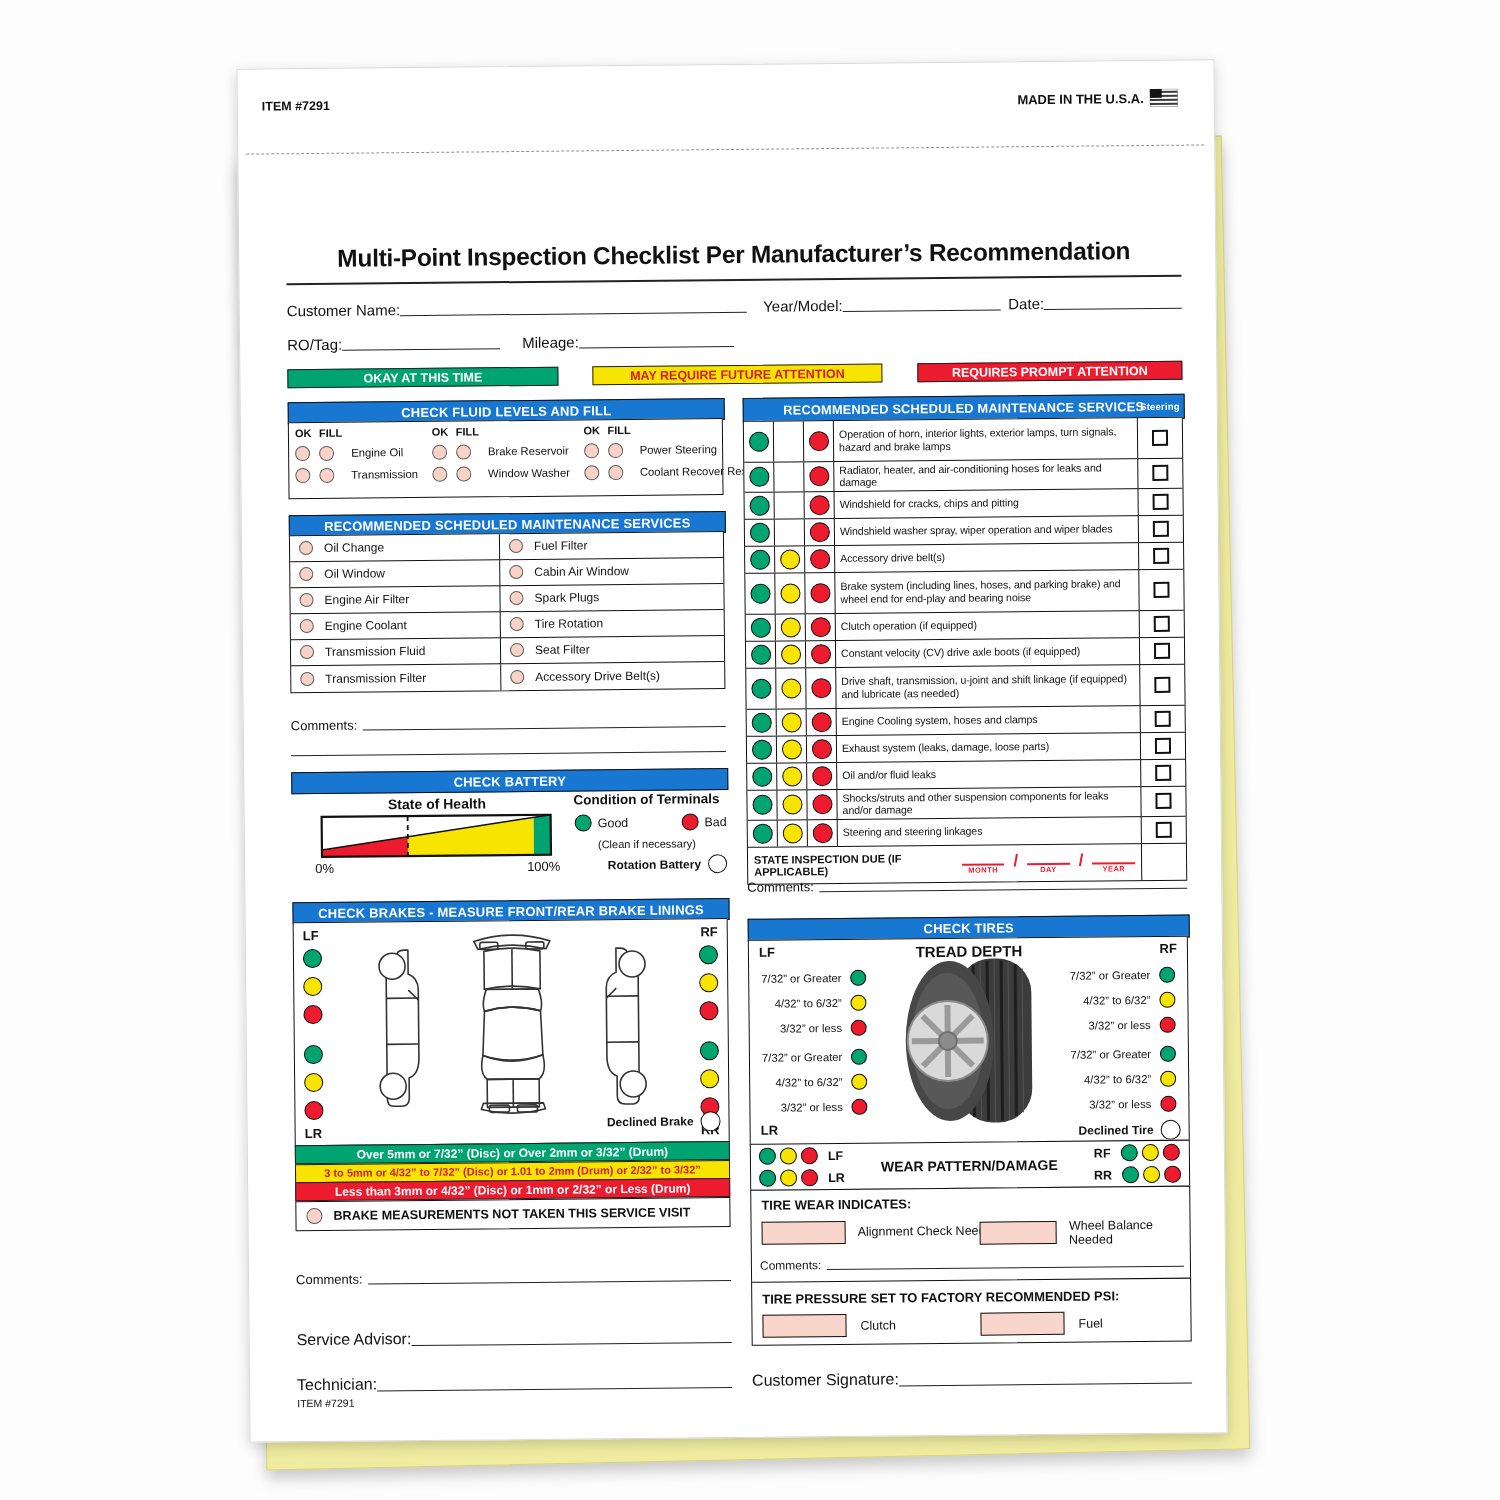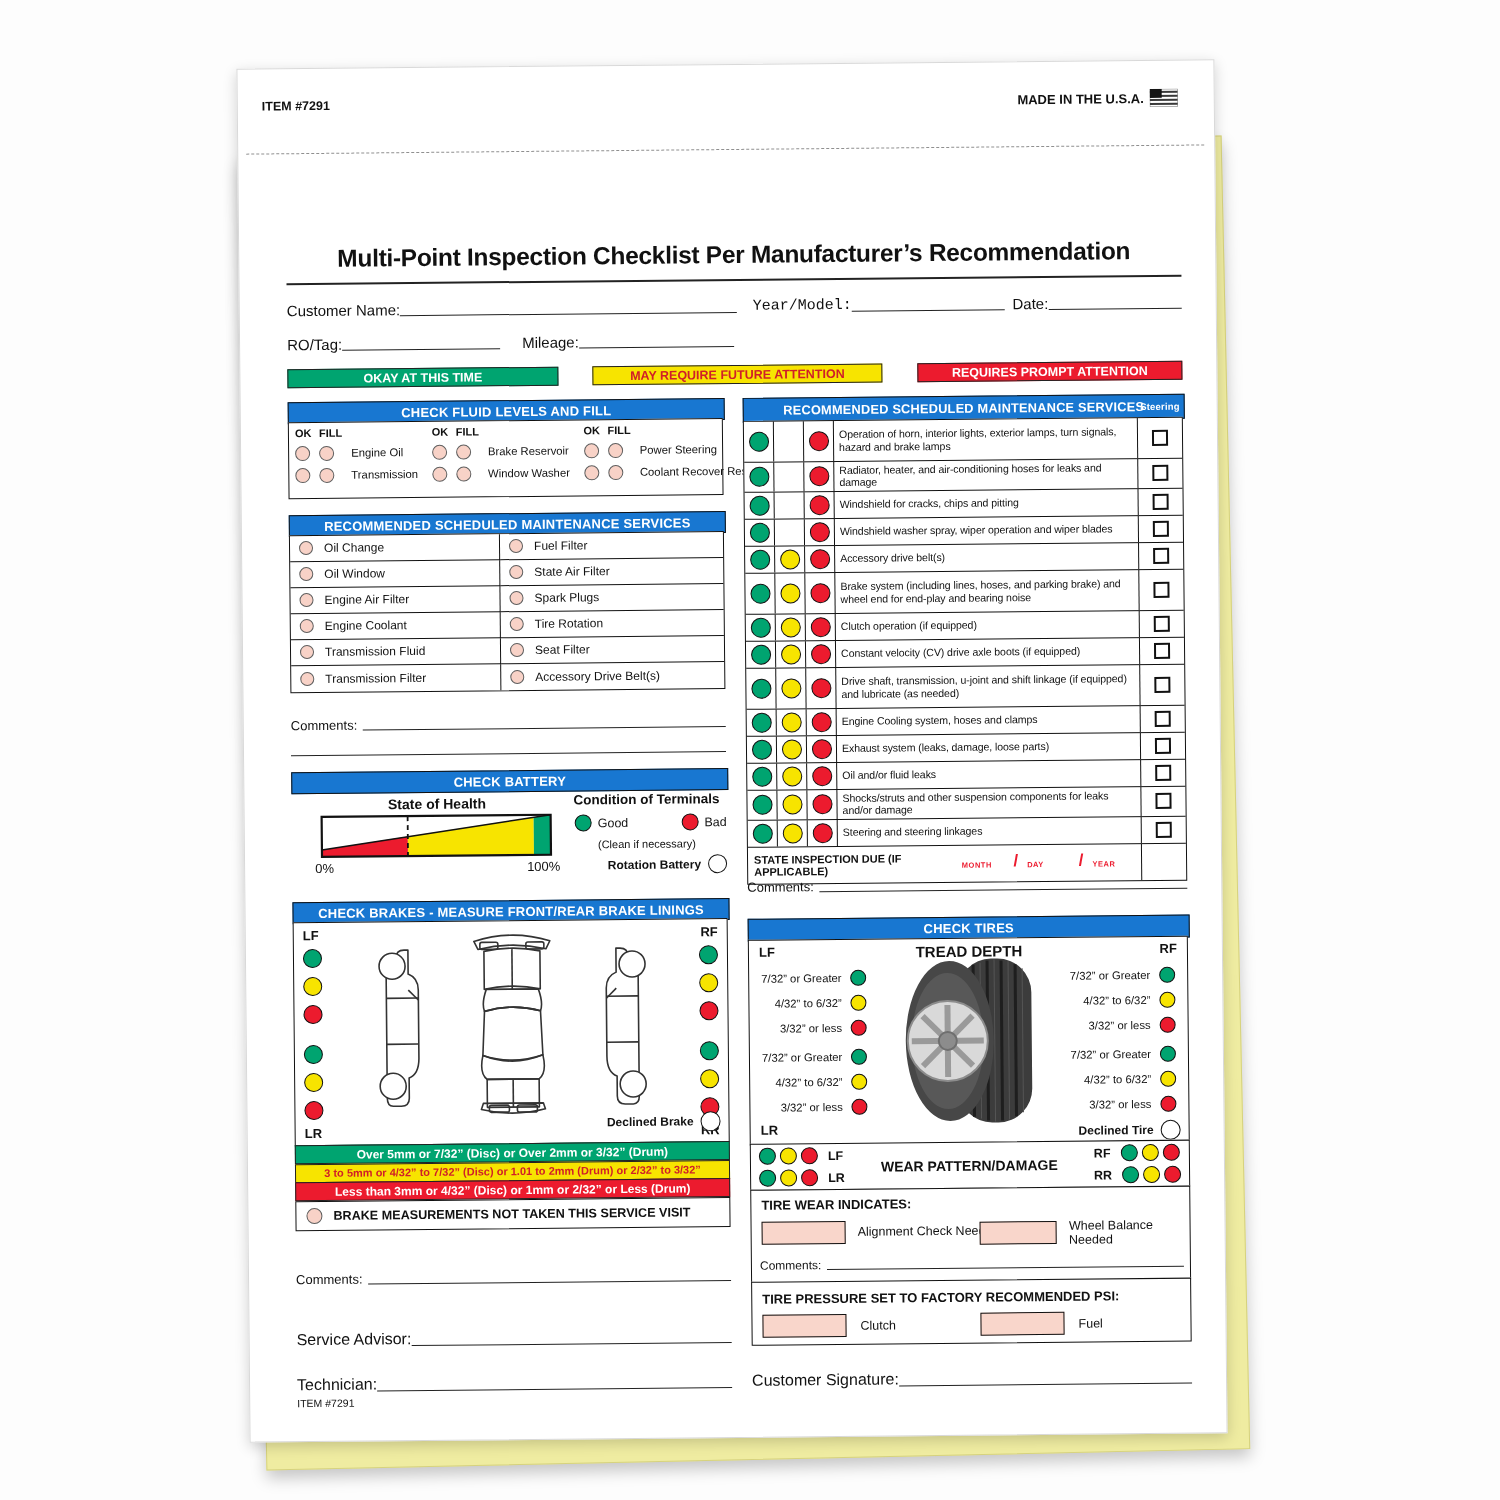--- a/index.html
+++ b/index.html
@@ -30,21 +30,21 @@
   #maint-left .cell.c1{border-right:1px solid #111;}
   #maint-left .cell.last{border-bottom:none;}
   
   .mr-row{display:flex;border-bottom:1px solid #111;min-height:26px;align-items:stretch;}
   .mr-row.tall{min-height:40px;}
   .mr-row:last-child{border-bottom:none;}
   .mr-cell{width:29px;border-right:1px solid #111;display:flex;align-items:center;justify-content:center;flex:none;}
   .mr-text{flex:1;border-right:1px solid #111;display:flex;align-items:center;font-size:10.6px;line-height:1.18;padding:2px 5px;letter-spacing:-.1px;}
   .mr-dec{width:44px;display:flex;align-items:center;justify-content:center;flex:none;}
   .checkbox{width:16px;height:16px;border:2px solid #111;background:#fff;box-sizing:border-box;}
-  .redslot{display:flex;flex-direction:row;width:52px;align-items:flex-end;}
+  .redslot{display:flex;flex-direction:column;width:52px;}
   .redslot .rl{height:11px;border-bottom:2px solid #ec1b2e;}
   .redslot .rt{font-size:7.5px;color:#ec1b2e;font-weight:bold;text-align:center;letter-spacing:.5px;}
   .slash{color:#ec1b2e;font-weight:bold;font-size:17px;margin:0 5px;transform:translateY(-2px);}
   
   .treadrow{display:flex;align-items:center;gap:9px;height:25px;font-size:11.3px;white-space:nowrap;}
   .treadrow.right{flex-direction:row-reverse;}
   .wp-row{display:flex;align-items:center;gap:4px;height:21px;font-weight:bold;font-size:12.5px;}
   .pinkbox{width:84px;height:23px;background:#f9d6cb;border:1.6px solid #111;box-sizing:border-box;}
   .corner{font-weight:bold;font-size:13px;}
 </style>
@@ -70,21 +70,21 @@
     </svg>
   </div>
   <div class="abs dash" style="left:8px;top:84px;width:958px;"></div>
 
   <div class="abs b" style="left:47px;top:176px;width:895px;text-align:center;font-size:24.5px;letter-spacing:-.3px;">Multi-Point Inspection Checklist Per Manufacturer’s Recommendation</div>
   <div class="abs" style="left:47px;top:214px;width:895px;border-bottom:2.5px solid #222;"></div>
 
   <div class="abs frow" style="left:47px;top:228px;width:895px;height:22px;">
     <span class="lbl">Customer Name:</span>
     <span class="wline" style="width:348px;"></span>
-    <span class="lbl" style="margin-left:16px;font-family:Liberation Mono, monospace;">Year/Model:</span>
+    <span class="lbl" style="margin-left:16px;">Year/Model:</span>
     <span class="wline" style="width:158px;"></span>
     <span class="lbl" style="margin-left:8px;">Date:</span>
     <span class="wline" style="width:138px;"></span>
   </div>
   <div class="abs frow" style="left:47px;top:262px;height:22px;">
     <span class="lbl">RO/Tag:</span>
     <span class="wline" style="width:158px;"></span>
     <span class="lbl" style="margin-left:22px;">Mileage:</span>
     <span class="wline" style="width:155px;"></span>
   </div>
@@ -141,21 +141,21 @@
       <div class="cell ">
         <span class="dot pink" style="height: 14px; width: 14px;"></span>
         <span>Fuel Filter</span>
       </div>
       <div class="cell c1">
         <span class="dot pink" style="height: 14px; width: 14px;"></span>
         <span>Oil Window</span>
       </div>
       <div class="cell ">
         <span class="dot pink" style="height: 14px; width: 14px;"></span>
-        <span>State Air Filter</span>
+        <span>Cabin Air Window</span>
       </div>
       <div class="cell c1">
         <span class="dot pink" style="height: 14px; width: 14px;"></span>
         <span>Engine Air Filter</span>
       </div>
       <div class="cell ">
         <span class="dot pink" style="height: 14px; width: 14px;"></span>
         <span>Spark Plugs</span>
       </div>
       <div class="cell c1">

